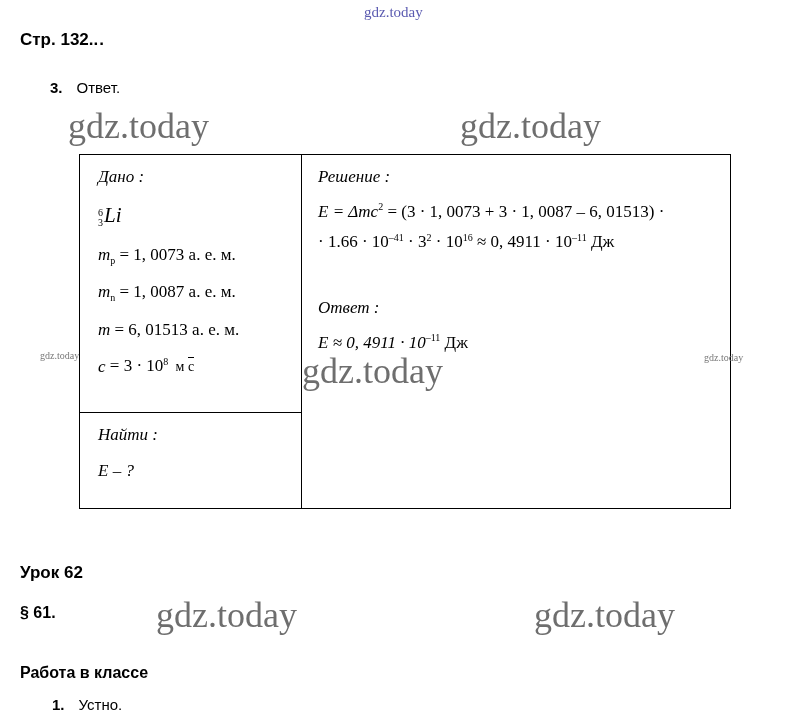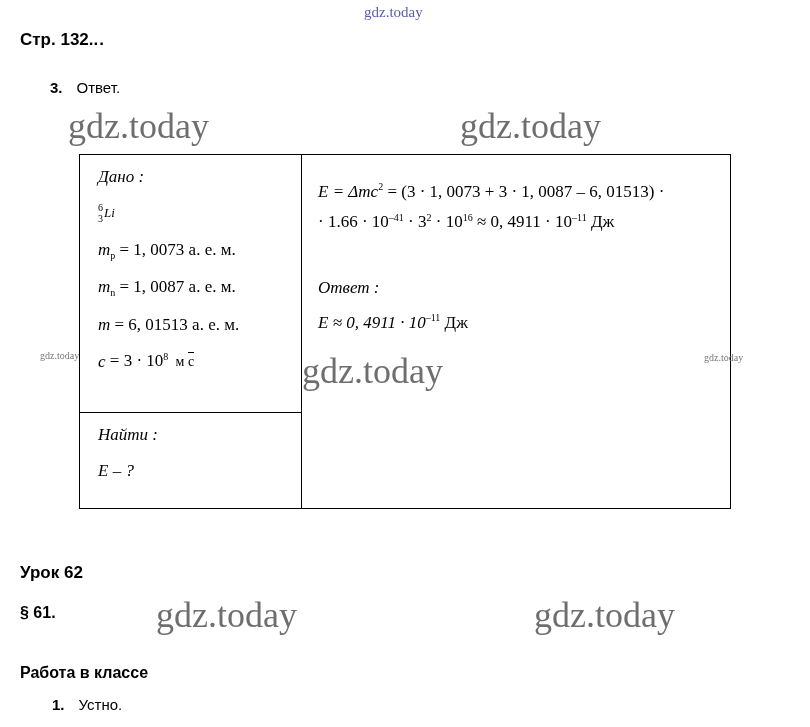--- a/index.html
+++ b/index.html
@@ -139,21 +139,21 @@
   .nuclide .idx {
     display: inline-block;
     vertical-align: middle;
     font-size: 10px;
     font-style: normal;
     line-height: 1.05;
     text-align: right;
     margin-right: 1px;
   }
   .nuclide .sym {
-    font-size: 13px;
+    font-size: 21px;
     font-style: italic;
   }
 
   
   .frac {
     display: inline-block;
     vertical-align: middle;
     text-align: center;
     font-style: normal;
     font-size: 14px;
@@ -264,20 +264,21 @@
       </div>
 
       <div class="find-box">
         <div class="hdr">Найти :</div>
         <div class="math line">E – ?</div>
       </div>
 
     </div>
 
     <div class="col-right">
+      <div class="hdr">Решение :</div>
 
       <div class="math eq-row">
         <span>E = </span><span>Δmc</span><sup>2</sup><span class="up"> = (3 · 1, 0073 + 3 · 1, 0087 – 6, 01513) ·</span>
       </div>
 
       <div class="math eq-row2">
         <span class="up">· 1.66 · 10</span><sup>–41</sup><span class="up"> · 3</span><sup>2</sup><span class="up"> · 10</span><sup>16</sup><span class="up"> ≈ 0, 4911 · 10</span><sup>–11</sup><span class="up"> Дж</span>
       </div>
 
       <div class="answer-hdr">Ответ :</div>

